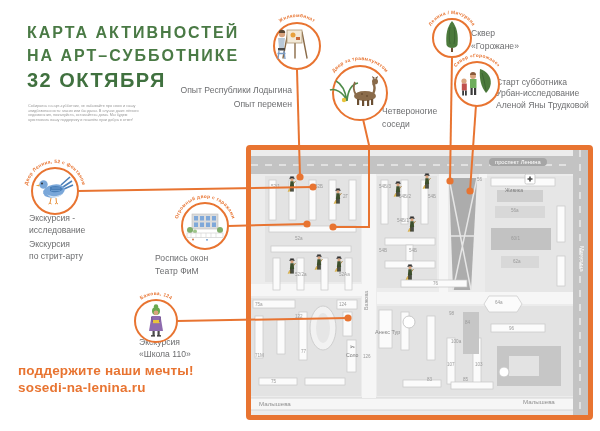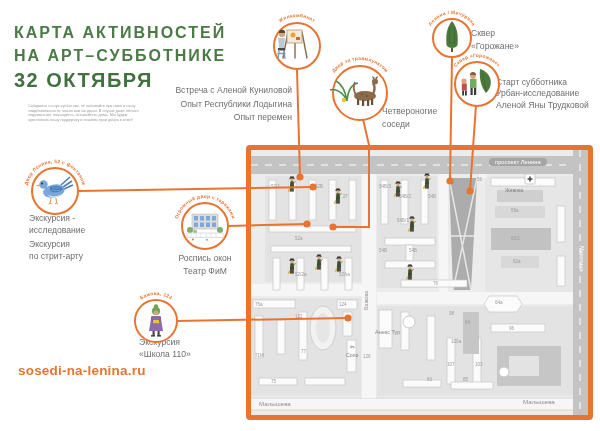--- a/index.html
+++ b/index.html
@@ -1,38 +1,38 @@
 <!DOCTYPE html>
 <html><head>
 <meta charset="utf-8">
 <style>
   html,body{margin:0;padding:0}
   body{width:600px;height:431px;position:relative;background:#fff;overflow:hidden;
        font-family:"Liberation Sans",sans-serif}
   
-  .title-line{position:absolute;left:14px;color:#4a7a45;font-weight:bold;white-space:nowrap;letter-spacing:2px;font-size:16px}
+  .title-line{position:absolute;left:27px;color:#4a7a45;font-weight:bold;white-space:nowrap;letter-spacing:2px;font-size:16px}
   #title1{top:24px}
   #title2{top:47px}
   #title3{top:69px;font-size:20px;letter-spacing:1.5px;color:#40713f}
   
   #disclaimer{position:absolute;left:28px;top:104px;width:118px;font-size:3.8px;line-height:4.5px;color:#9a9a9a}
   
   .lab{position:absolute;font-size:8.6px;color:#6d6e70;white-space:nowrap}
   .lab div{line-height:13px}
   #lbl-artist{left:150px;top:84px;width:142px;text-align:right}
   #lbl-artist div{line-height:13.5px}
   #lbl-animals{left:382px;top:105px}
   #lbl-animals div{line-height:12.5px}
   #lbl-tree{left:471px;top:27px}
   #lbl-people{left:496px;top:77px}
   #lbl-people div{line-height:11.4px}
   #lbl-bird{left:29px;top:213px}
   #lbl-bird div{line-height:11.5px}
   #lbl-bird div:nth-child(3){margin-top:3px}
-  #lbl-yard{left:155px;top:252px;width:100px;text-align:center}
+  #lbl-yard{left:155px;top:252px;width:100px;}
   #lbl-school{left:139px;top:337px}
   #lbl-school div{line-height:11.5px}
   
   #footer{position:absolute;left:18px;top:363px;color:#e87431;font-weight:bold;
           font-size:13.5px;line-height:16.5px;letter-spacing:0.2px}
   
   #map-frame{position:absolute;left:246px;top:145px;width:337px;height:265px;
              border:5px solid #e87431;border-radius:4px;background:#ececec}
   #map-inner{position:absolute;left:0;top:0;width:337px;height:265px}
   #map-labels{position:absolute;left:0;top:0;width:337px;height:265px}
@@ -59,21 +59,20 @@
 </style>
 </head>
 <body>
 
 <div class="title-line" id="title1">КАРТА АКТИВНОСТЕЙ</div>
 <div class="title-line" id="title2">НА АРТ–СУББОТНИКЕ</div>
 <div class="title-line" id="title3">32 ОКТЯБРЯ</div>
 <div id="disclaimer">Собираясь на арт-субботник, не забывайте про свою и нашу эпидбезопасность: маски или банданы. В случае даже лёгкого недомогания, пожалуйста, оставайтесь дома. Мы будем чувствовать вашу поддержку и пошлём лучи добра в ответ!</div>
 
 <div class="lab" id="lbl-artist">
-  <div>Встреча с Аленой Куниловой</div>
   <div>Опыт Республики Лодыгина</div>
   <div>Опыт перемен</div>
 </div>
 <div class="lab" id="lbl-animals">
   <div>Четвероногие</div>
   <div>соседи</div>
 </div>
 <div class="lab" id="lbl-tree">
   <div>Сквер</div>
   <div>«Горожане»</div>
@@ -92,20 +91,21 @@
 <div class="lab" id="lbl-yard">
   <div>Роспись окон</div>
   <div>Театр ФиМ</div>
 </div>
 <div class="lab" id="lbl-school">
   <div>Экскурсия</div>
   <div>«Школа 110»</div>
 </div>
 
 <div id="footer">
+  <div>поддержите наши мечты!</div>
   <div>sosedi-na-lenina.ru</div>
 </div>
 
 <div id="map-frame">
   <div id="map-inner">
     <svg width="337" height="265" viewBox="0 0 337 265">
       <rect x="0" y="0" width="337" height="265" fill="#ececec"></rect>
       <rect x="14" y="26" width="96" height="106" fill="#e3e3e3"></rect>
       <rect x="126" y="26" width="60" height="112" fill="#e3e3e3"></rect>
       <rect x="234" y="26" width="88" height="116" fill="#e6e6e6"></rect>

